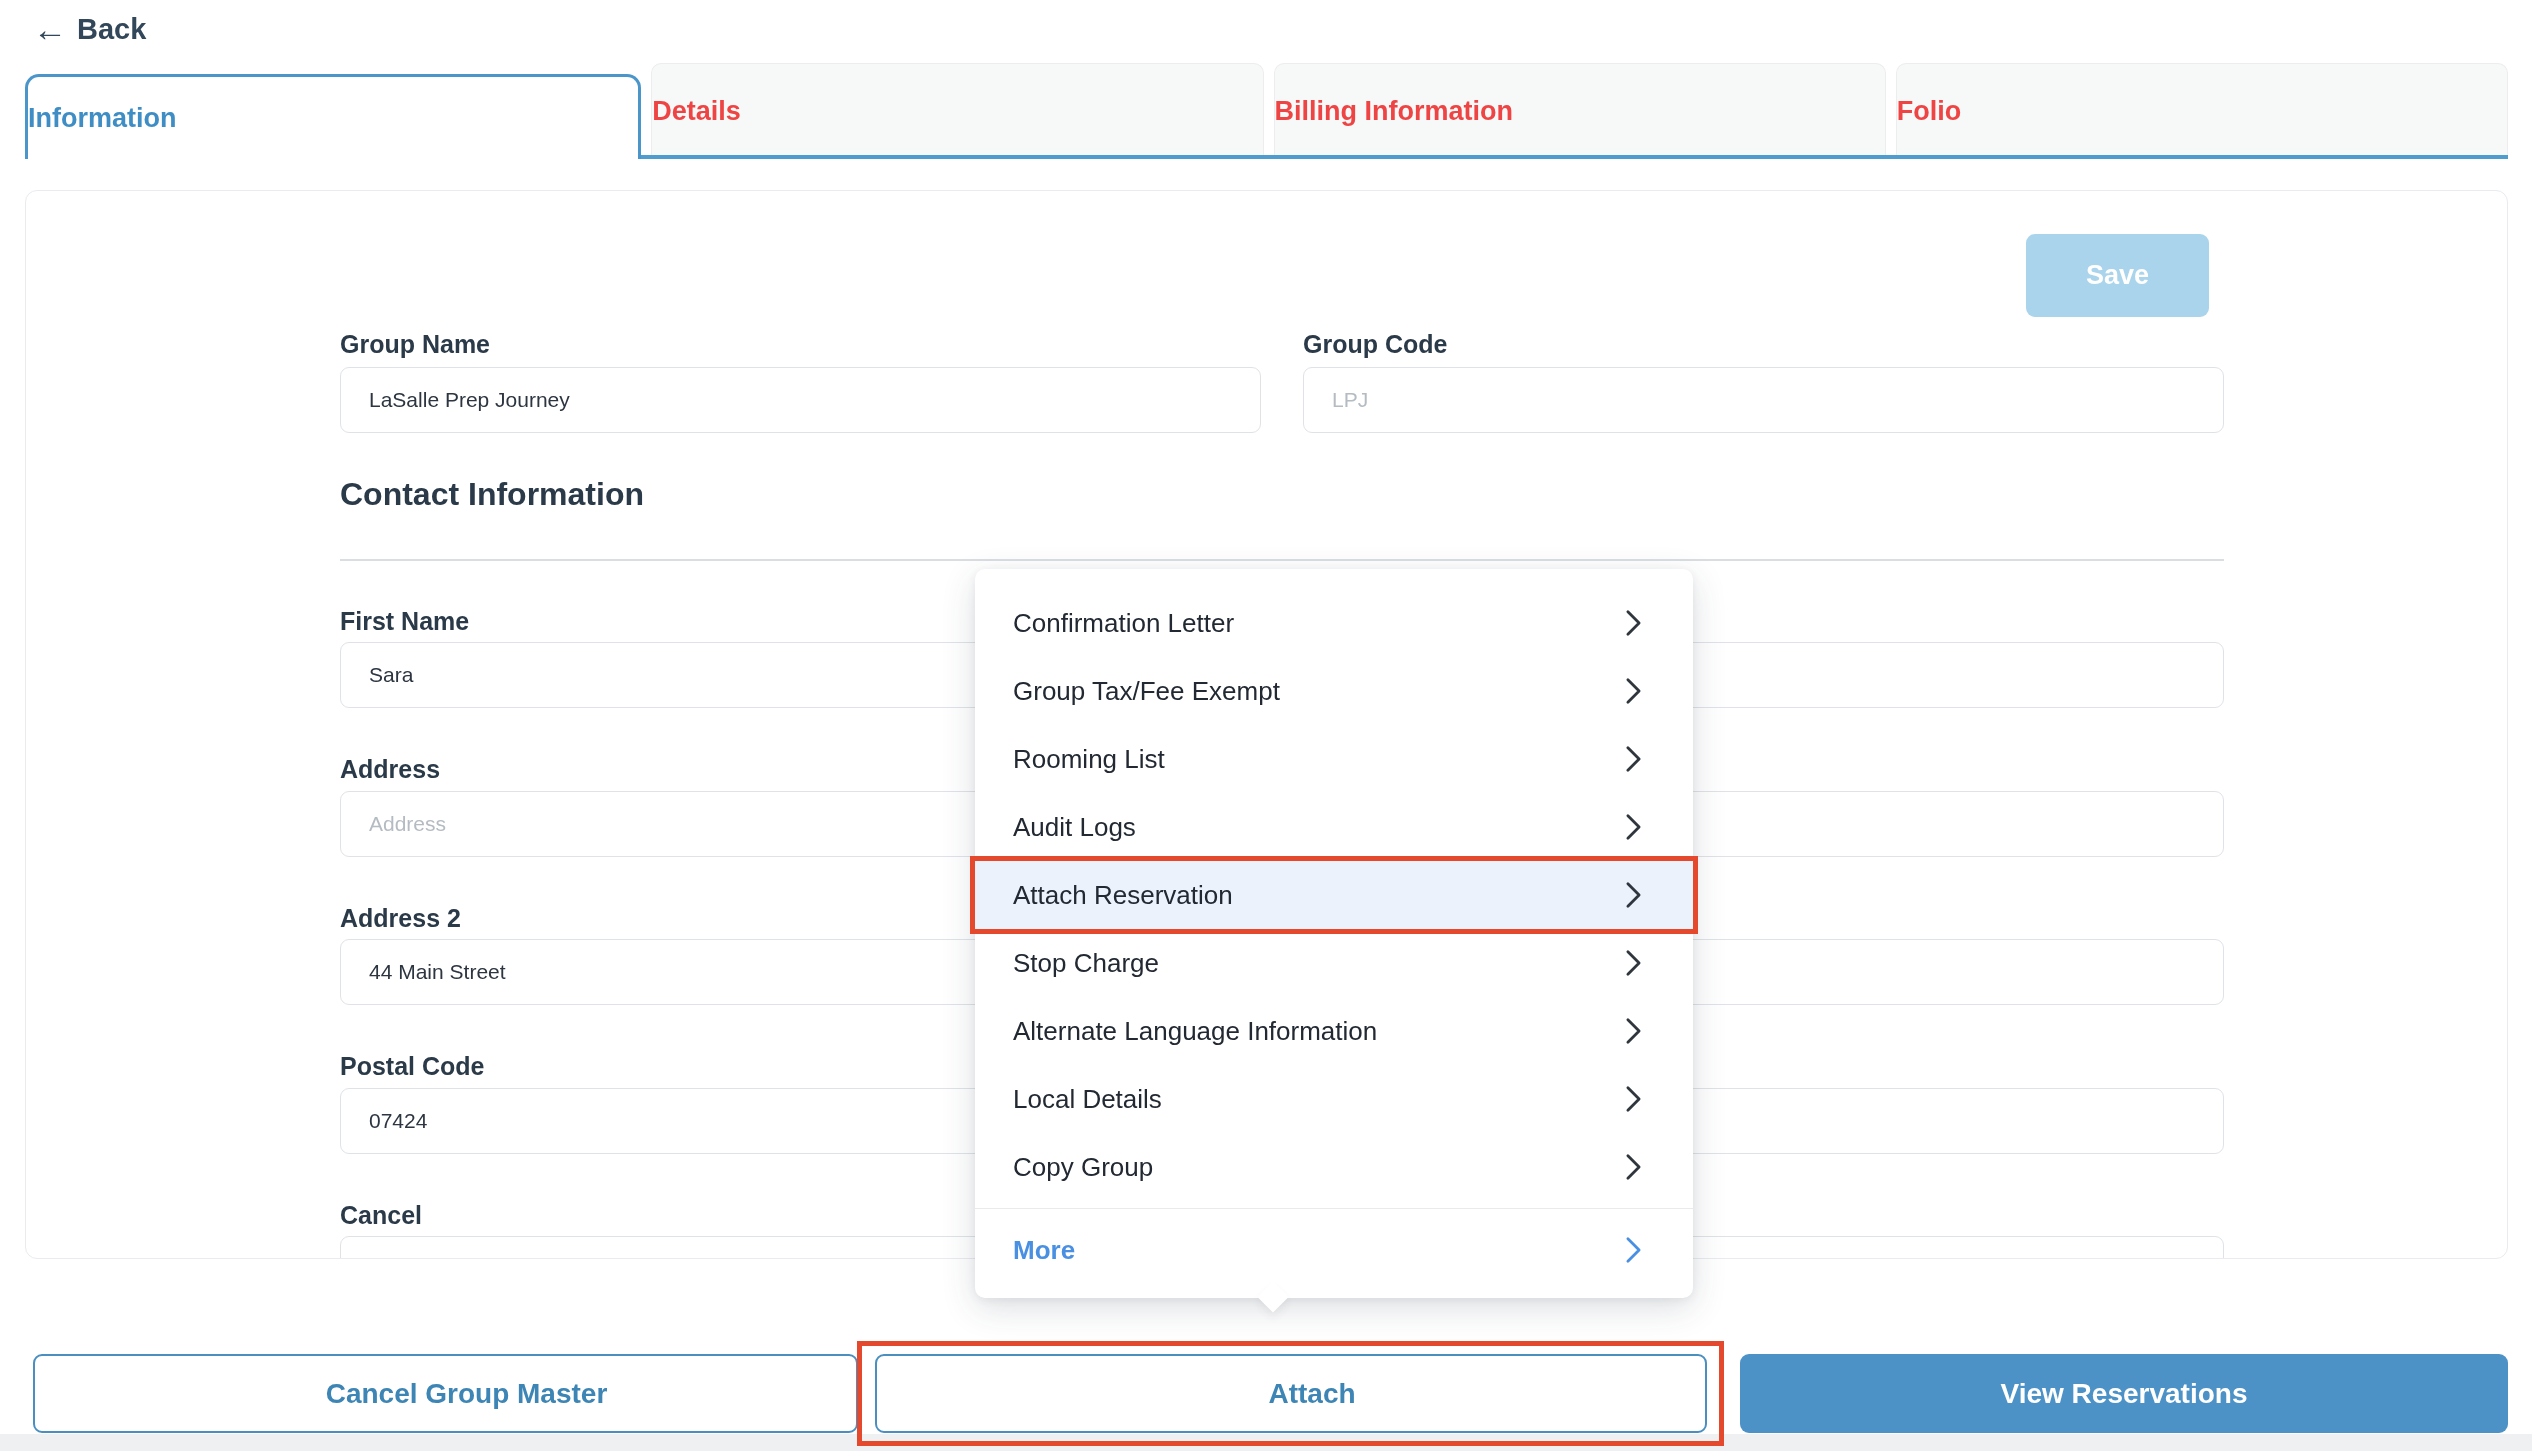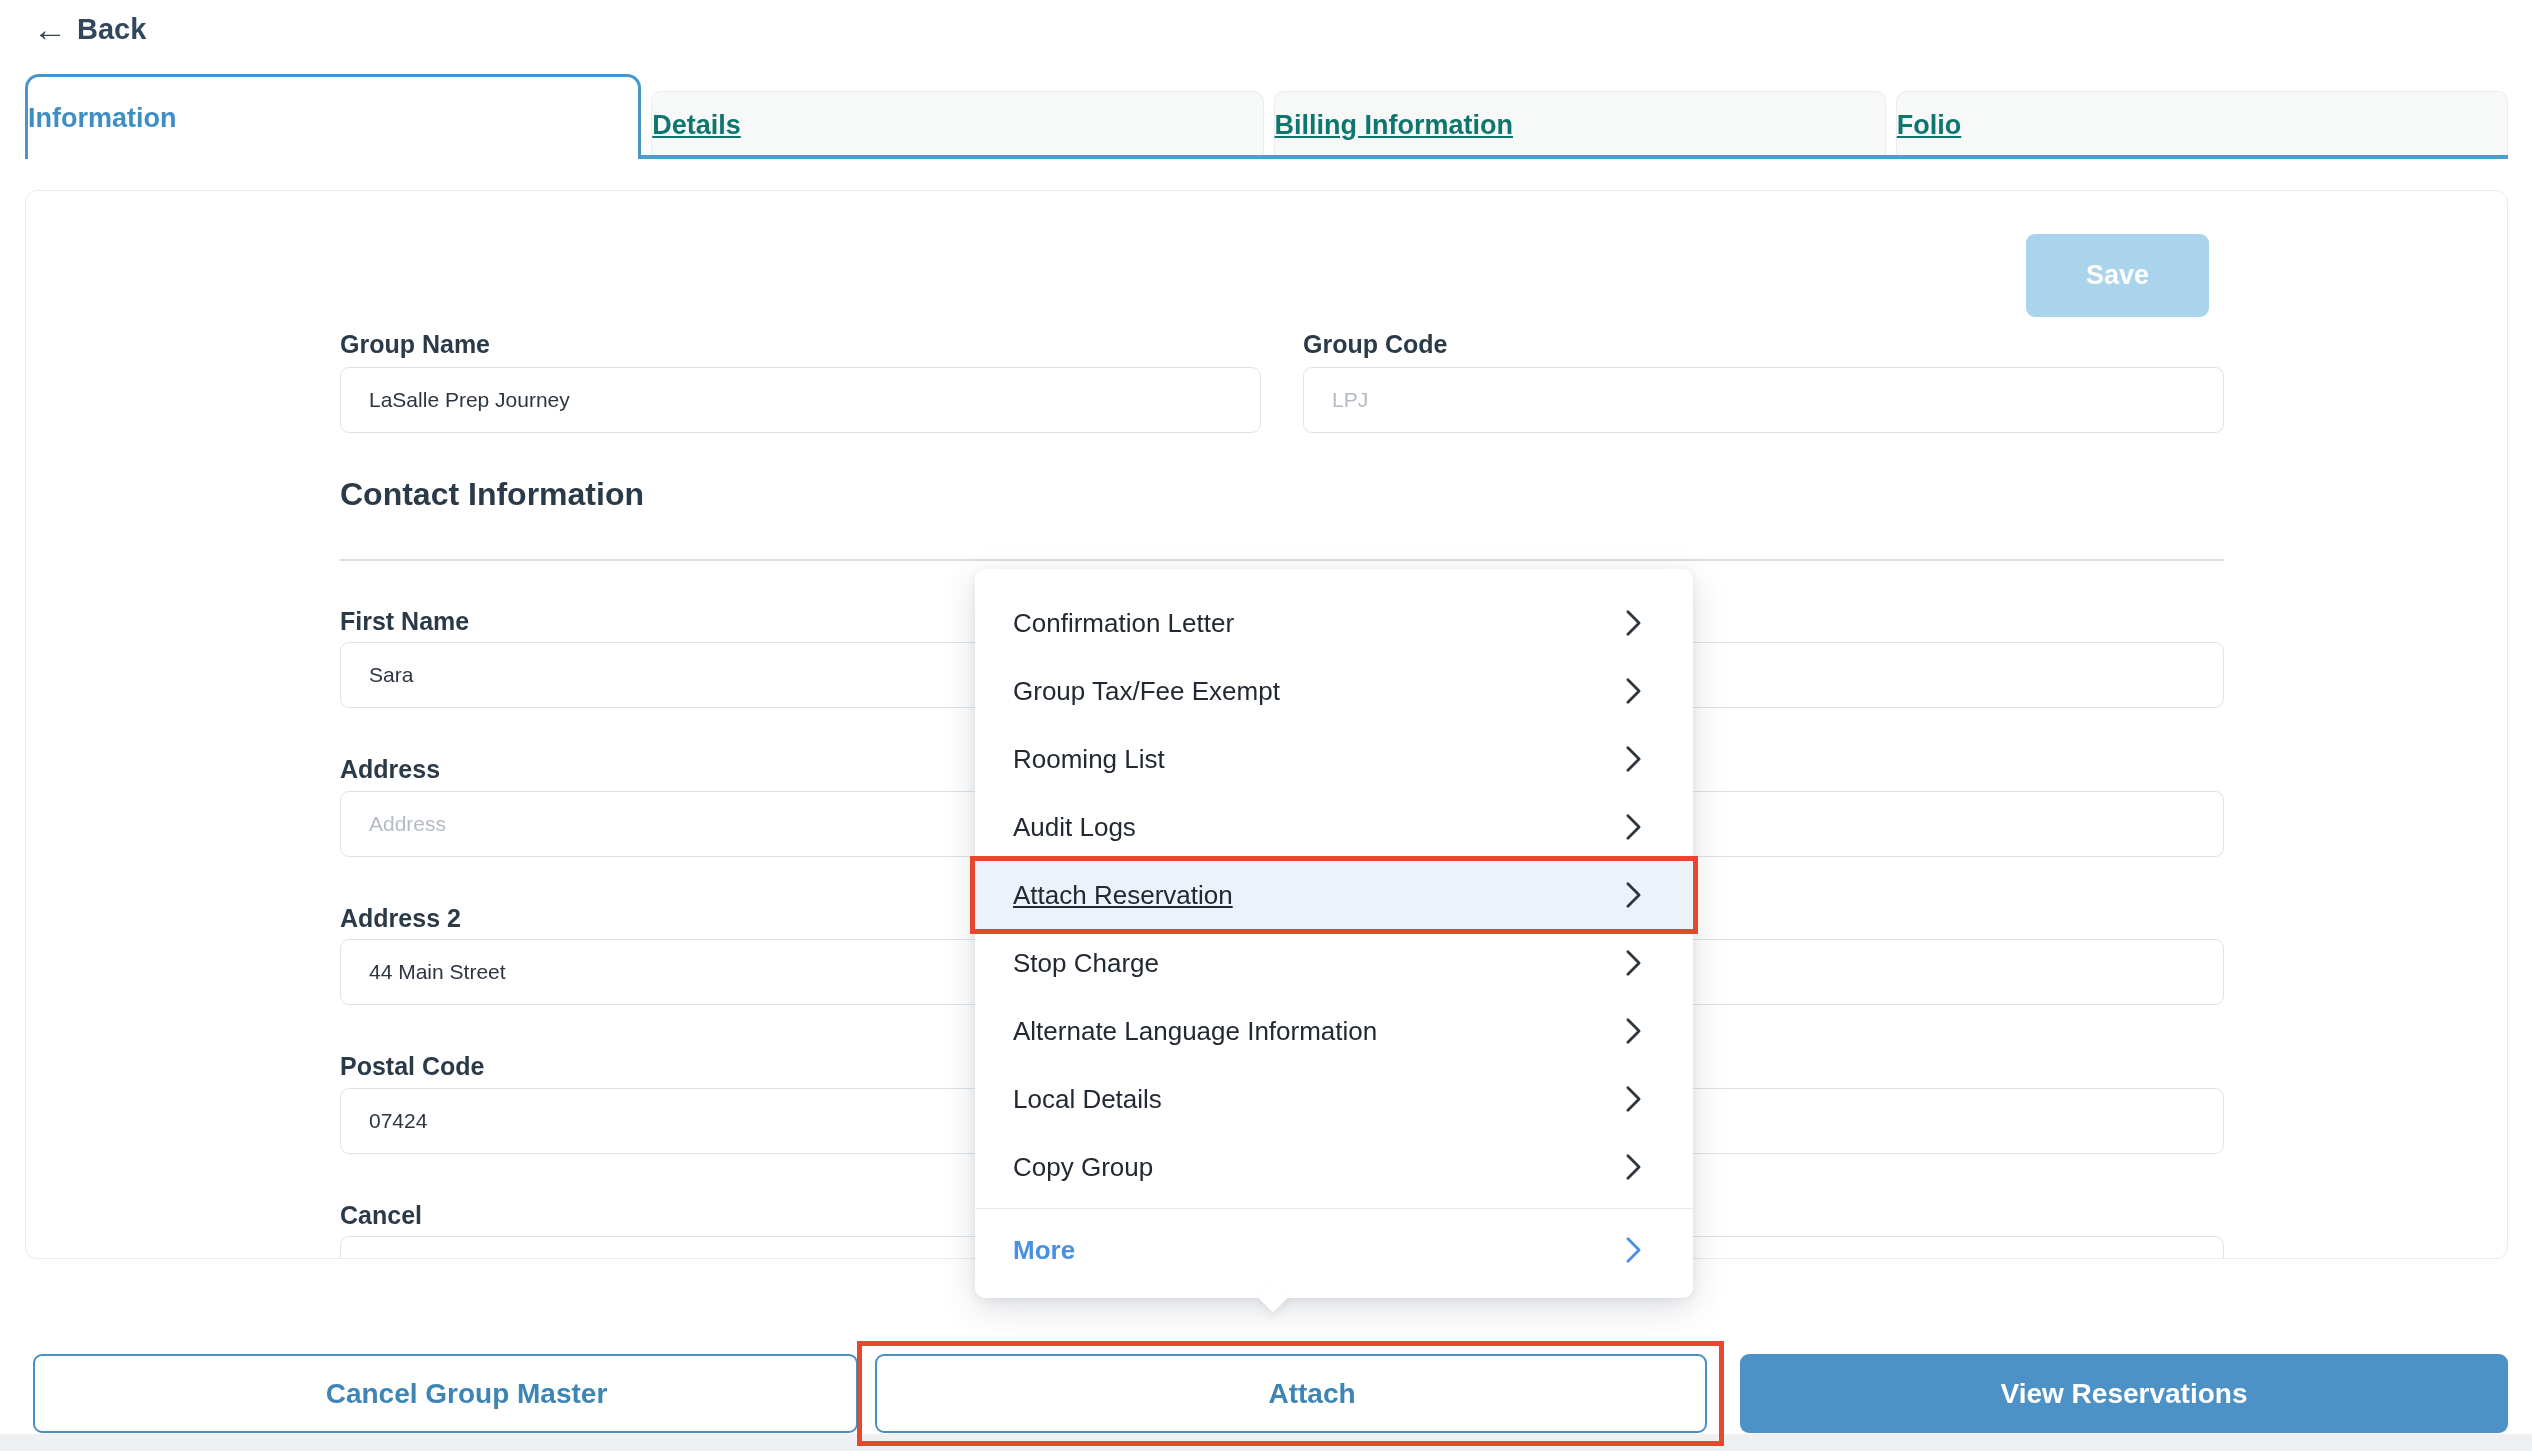--- a/index.html
+++ b/index.html
@@ -9,22 +9,22 @@
   }
   
   .back{position:absolute;left:33px;top:12px;display:flex;align-items:center;gap:10px;
     color:#32475a;font-size:29px;font-weight:600;cursor:pointer;}
   .back .arrow{font-size:34px;line-height:1;font-weight:400;}
   
   .tabbar{position:absolute;left:25px;top:74px;width:2483px;height:85px;}
   .tab-underline{position:absolute;left:0;top:81px;width:100%;height:4px;background:#4f9ccf;z-index:1;}
   .tabs{position:absolute;left:0;top:0;width:100%;height:85px;display:flex;gap:10px;align-items:flex-end;}
   .tab{flex:1;display:flex;align-items:center;justify-content:flex-start;box-sizing:border-box;cursor:pointer;}
-  .tab.inactive{height:68px;background:#f7f8f8;border:1px solid #ededee;border-bottom:none;
-    border-radius:10px 10px 0 0;color:#0f766e;font-size:27px;font-weight:600;z-index:0;text-decoration:underline;}
+  .tab.inactive{height:96px;background:#f7f8f8;border:1px solid #ededee;border-bottom:none;
+    border-radius:10px 10px 0 0;color:#ef4444;font-size:27px;font-weight:600;z-index:0;}
   .tab.active{height:85px;background:#ffffff;border:3px solid #4a95c9;border-bottom:none;
     border-radius:14px 14px 0 0;color:#3e8ec5;font-size:27px;font-weight:700;z-index:2;}
   
   .card{position:absolute;left:25px;top:190px;width:2483px;height:1069px;background:#fff;
     border:1px solid #e9ebee;border-radius:12px;box-sizing:border-box;overflow:hidden;}
   .btn-save{position:absolute;left:2000px;top:43px;width:183px;height:83px;background:#aad4ec;
     border:none;border-radius:9px;color:#ffffff;font-size:27px;font-weight:600;
     font-family:inherit;cursor:default;}
   .field-label{position:absolute;color:#2b3a49;font-size:25px;font-weight:700;}
   .tinput{position:absolute;width:921px;height:66px;box-sizing:border-box;border:1px solid #dfe3e8;
@@ -33,21 +33,21 @@
   .tinput::placeholder{color:#b4bbc2;opacity:1;}
   .section-heading{position:absolute;left:314px;top:285px;color:#2b3a49;font-size:32px;font-weight:700;}
   .divider{position:absolute;left:314px;top:368px;width:1884px;height:2px;background:#d9dee3;}
   
   .menu{position:absolute;left:975px;top:569px;width:718px;background:#ffffff;border-radius:10px;
     box-shadow:0 10px 34px rgba(45,58,73,.16),0 2px 8px rgba(45,58,73,.08);
     padding:20px 0 14px 0;z-index:10;box-sizing:border-box;}
   .menu-item{height:68px;display:flex;align-items:center;justify-content:space-between;
     padding:0 51px 0 38px;font-size:26px;color:#222932;cursor:pointer;box-sizing:border-box;}
   .menu-item .chev{display:flex;align-items:center;}
-  .menu-item.hl{background:#ecf2fc;outline:5px solid #e4492e;outline-offset:0;text-decoration:underline;}
+  .menu-item.hl{background:#ecf2fc;outline:5px solid #e4492e;outline-offset:0;}
   .menu-divider{height:1px;background:#e8eaed;margin:7px 0;}
   .menu-item.more{color:#4a90e2;font-weight:700;text-align:right;}
   .menu-notch{position:absolute;left:287px;bottom:-10px;width:22px;height:22px;background:#ffffff;
     transform:rotate(45deg);box-shadow:4px 4px 8px rgba(45,58,73,.07);}
   
   .btn-outline{position:absolute;background:#ffffff;border:2px solid #4a8fc0;border-radius:9px;
     color:#3d85b5;font-size:28px;font-weight:600;font-family:inherit;cursor:pointer;
     display:flex;align-items:center;justify-content:center;box-sizing:border-box;padding-left:42px;}
   .btn-cancel{left:33px;top:1354px;width:825px;height:79px;}
   .btn-actions{left:875px;top:1354px;width:832px;height:79px;}

